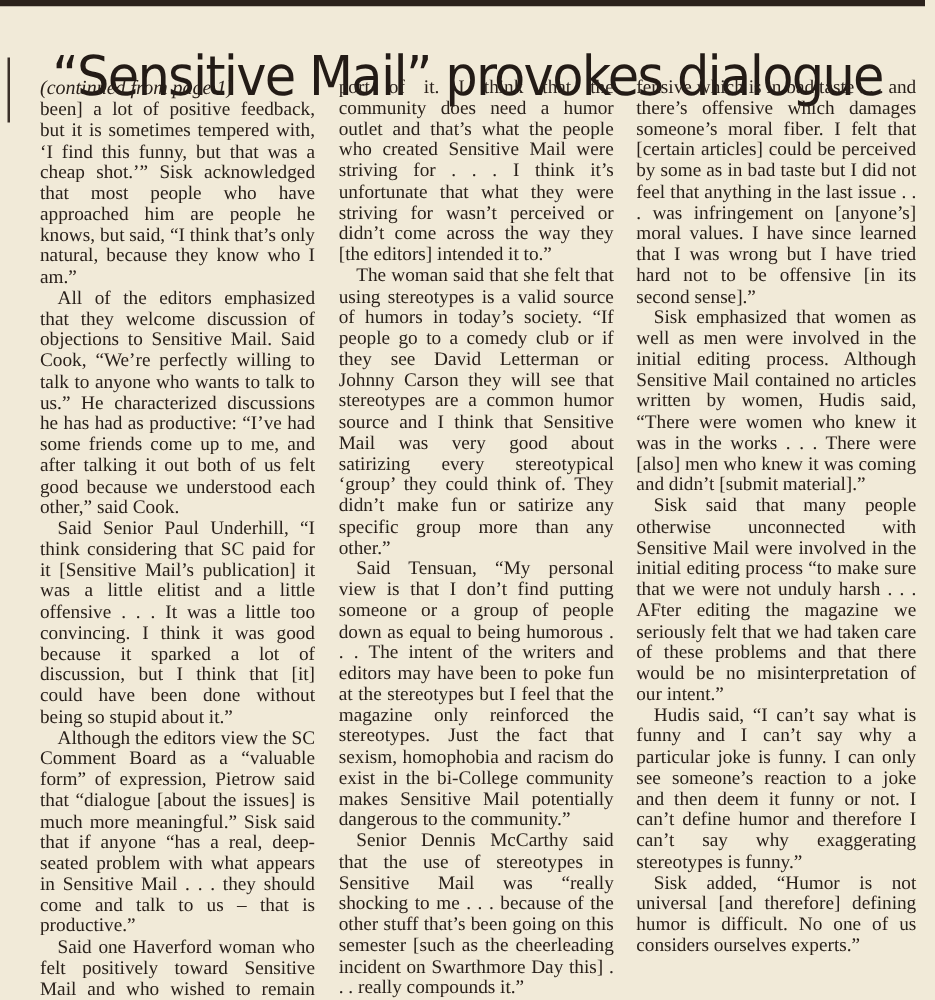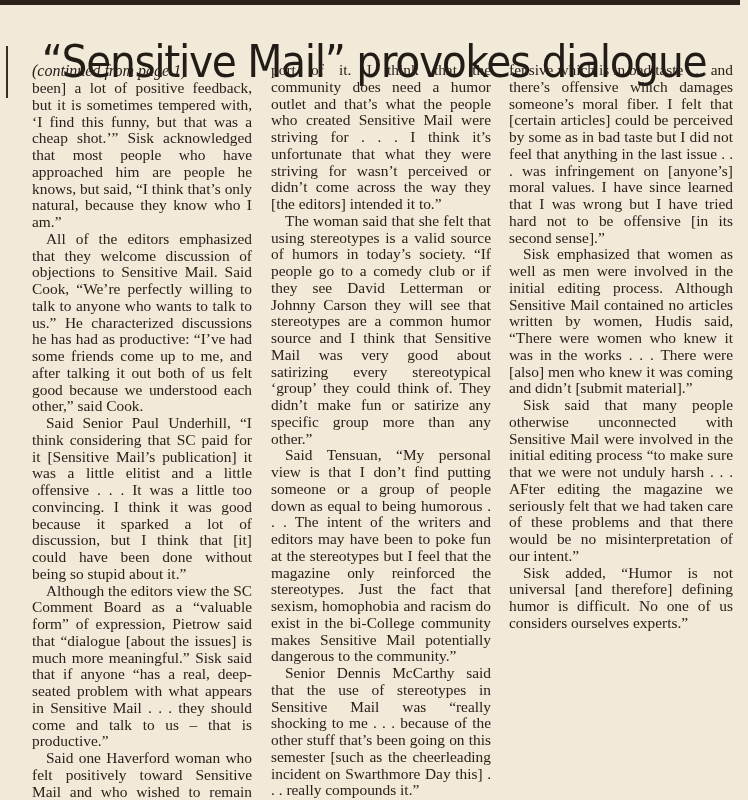--- a/index.html
+++ b/index.html
@@ -62,14 +62,15 @@
   <p>The woman said that she felt that using stereotypes is a valid source of humors in today’s society. “If people go to a comedy club or if they see David Letterman or Johnny Carson they will see that stereotypes are a common humor source and I think that Sensitive Mail was very good about satirizing every stereotypical ‘group’ they could think of. They didn’t make fun or satirize any specific group more than any other.”</p>
   <p>Said Tensuan, “My personal view is that I don’t find putting someone or a group of people down as equal to being humorous . . . The intent of the writers and editors may have been to poke fun at the stereotypes but I feel that the magazine only reinforced the stereotypes. Just the fact that sexism, homophobia and racism do exist in the bi-College community makes Sensitive Mail potentially dangerous to the community.”</p>
   <p>Senior Dennis McCarthy said that the use of stereotypes in Sensitive Mail was “really shocking to me . . . because of the other stuff that’s been going on this semester [such as the cheerleading incident on Swarthmore Day this] . . . really compounds it.”</p>
   <p>In responding to criticism that the use of stereotypes was offensive, Sisk said, “It seems to me that there are two different kinds of offensive. There’s of-</p>
 </div>
 
 <div class="col col3">
   <p class="noindent">fensive which is in bad taste . . . and there’s offensive which damages someone’s moral fiber. I felt that [certain articles] could be perceived by some as in bad taste but I did not feel that anything in the last issue . . . was infringement on [anyone’s] moral values. I have since learned that I was wrong but I have tried hard not to be offensive [in its second sense].”</p>
   <p>Sisk emphasized that women as well as men were involved in the initial editing process. Although Sensitive Mail contained no articles written by women, Hudis said, “There were women who knew it was in the works . . . There were [also] men who knew it was coming and didn’t [submit material].”</p>
   <p>Sisk said that many people otherwise unconnected with Sensitive Mail were involved in the initial editing process “to make sure that we were not unduly harsh . . . AFter editing the magazine we seriously felt that we had taken care of these problems and that there would be no misinterpretation of our intent.”</p>
+  <p>Hudis said, “I can’t say what is funny and I can’t say why a particular joke is funny. I can only see someone’s reaction to a joke and then deem it funny or not. I can’t define humor and therefore I can’t say why exaggerating stereotypes is funny.”</p>
   <p>Sisk added, “Humor is not universal [and therefore] defining humor is difficult. No one of us considers ourselves experts.”</p>
 </div>
 
 </body></html>

